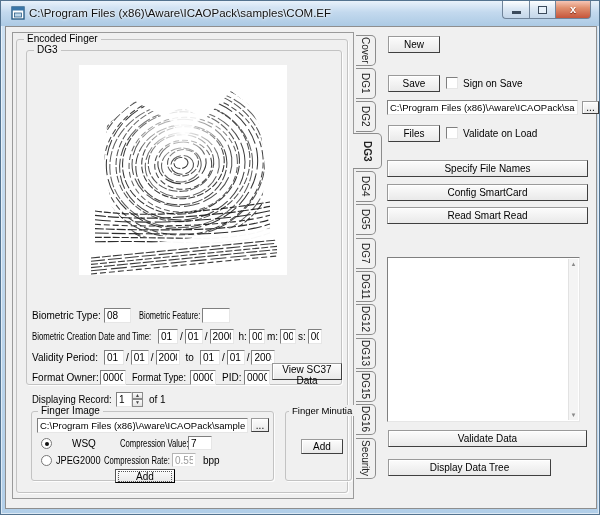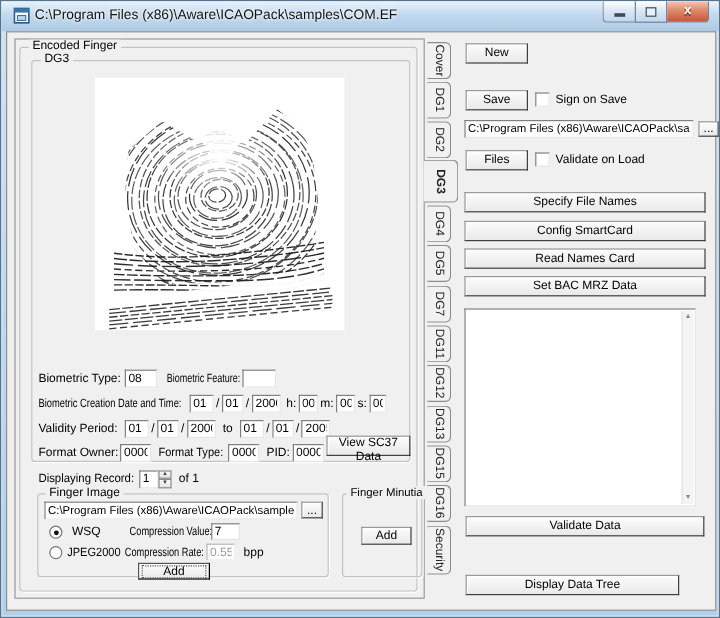--- a/index.html
+++ b/index.html
@@ -232,21 +232,21 @@
     <div class="groupbox" style="left:25px;top:384px;width:243px;height:70px"></div>
     <span class="grouplabel" style="left:32px;top:378px">Finger Image</span>
 
     <div class="frow" style="left:31px;top:390px">
       <input class="tb" style="width: 211px; font-size: 9.5px;" value="C:\Program Files (x86)\Aware\ICAOPack\samples\fingerprint-">
       <button class="btn" style="width:18px;height:14px;margin-left:3px">...</button>
     </div>
 
     <div class="frow" style="left:35px;top:408px">
       <span class="rad sel"></span>
-      <div class="flbl" style="width:48px;margin-left:8px"><span>WSQ</span></div>
+      <div class="flbl" style="width:48px;margin-left:20px"><span>WSQ</span></div>
       <div class="flbl" style="width:68px"><span class="sq" style="--sx:.77">Compression Value:</span></div>
       <input class="tb" style="width: 24px; height: 14px;" value="7">
     </div>
 
     <div class="frow" style="left:35px;top:425px">
       <span class="rad"></span>
       <div class="flbl" style="width:48px;margin-left:4px"><span class="sq" style="--sx:.92">JPEG2000</span></div>
       <div class="flbl" style="width:68px"><span class="sq" style="--sx:.77">Compression Rate:</span></div>
       <input class="tb gray" style="width: 24px; height: 14px;" value="0.55">
       <span class="gaplbl" style="margin-left:7px">bpp</span>
@@ -272,27 +272,26 @@
     <button class="btn abs" style="left:576px;top:74px;width:17px;height:13px">...</button>
 
     <button class="btn abs" style="left:382px;top:98px;width:52px;height:17px">Files</button>
     <div class="ckrow" style="left:440px;top:100px">
       <span class="chk"></span>
       <span class="cklbl">Validate on Load</span>
     </div>
 
     <button class="btn abs" style="left:381px;top:133px;width:201px;height:17px">Specify File Names</button>
     <button class="btn abs" style="left:381px;top:157px;width:201px;height:17px">Config SmartCard</button>
-    <button class="btn abs" style="left:381px;top:180px;width:201px;height:17px">Read Names Card</button>
-    <button class="btn abs" style="left:381px;top:203px;width:201px;height:17px">Set BAC MRZ Data</button>
+    <button class="btn abs" style="left:381px;top:180px;width:201px;height:17px">Read Smart Read</button>
 
     <div class="listbox" style="left:381px;top:230px;width:193px;height:165px">
       <div class="sb">
         <div class="up">▲</div>
         <div class="dn">▼</div>
       </div>
     </div>
 
     <button class="btn abs" style="left:382px;top:403px;width:199px;height:17px">Validate Data</button>
-    <button class="btn abs" style="left:382px;top:452px;width:178px;height:17px">Display Data Tree</button>
+    <button class="btn abs" style="left:382px;top:432px;width:163px;height:17px">Display Data Tree</button>
 
   </div>
 </div>
 
 </body></html>

